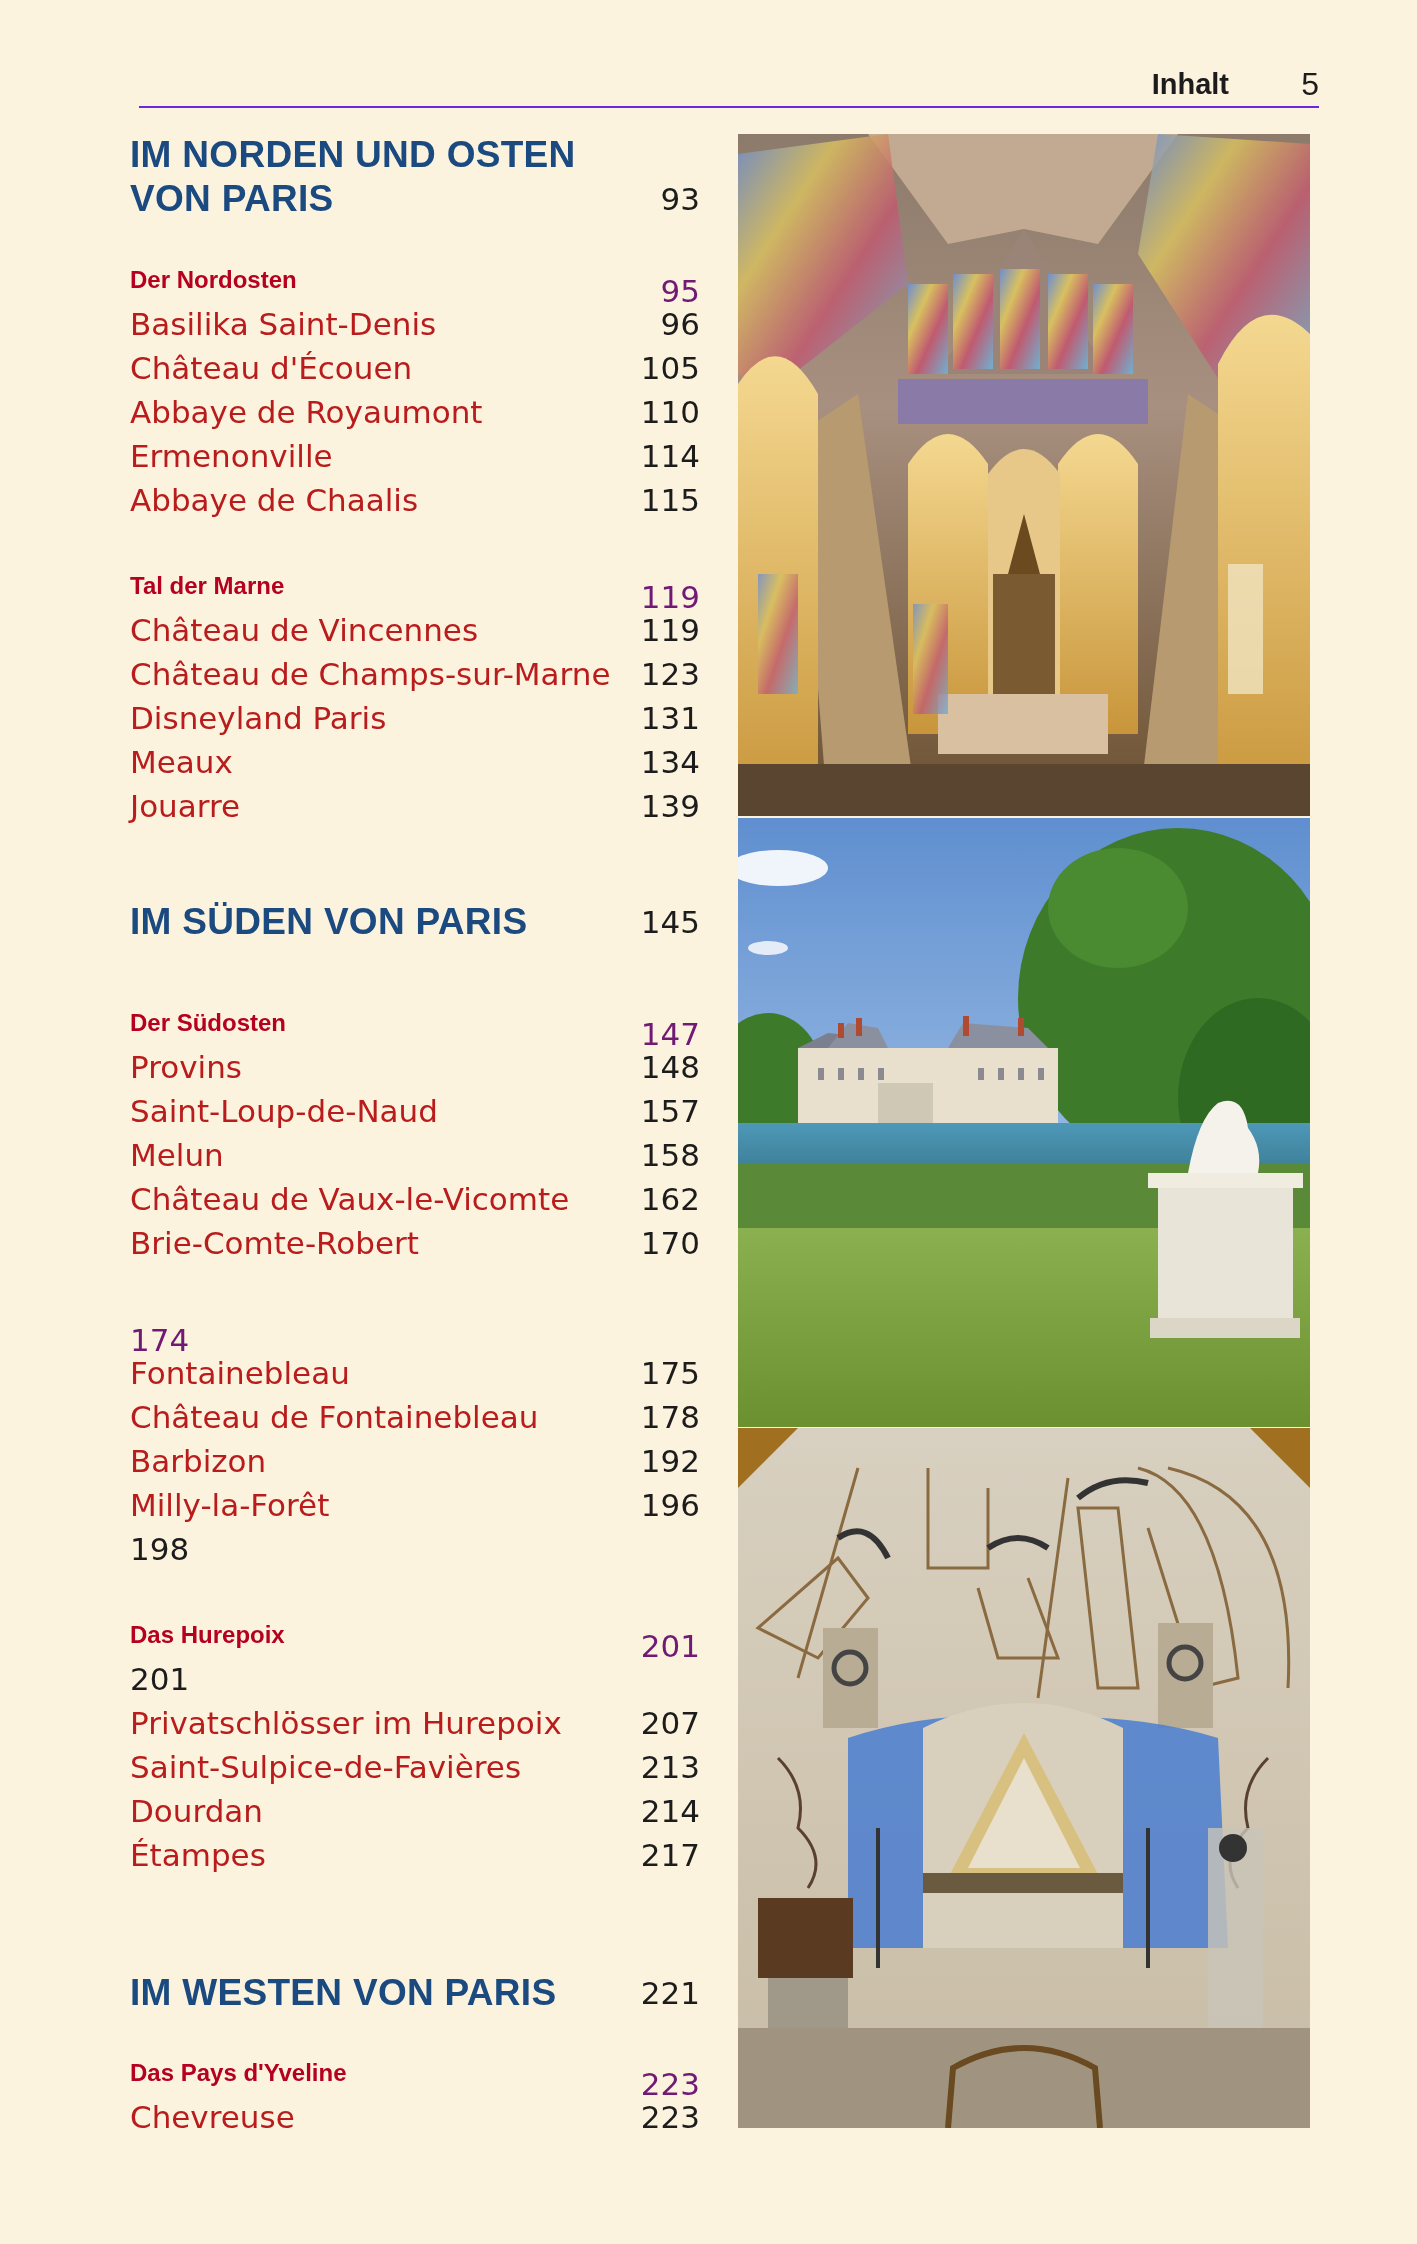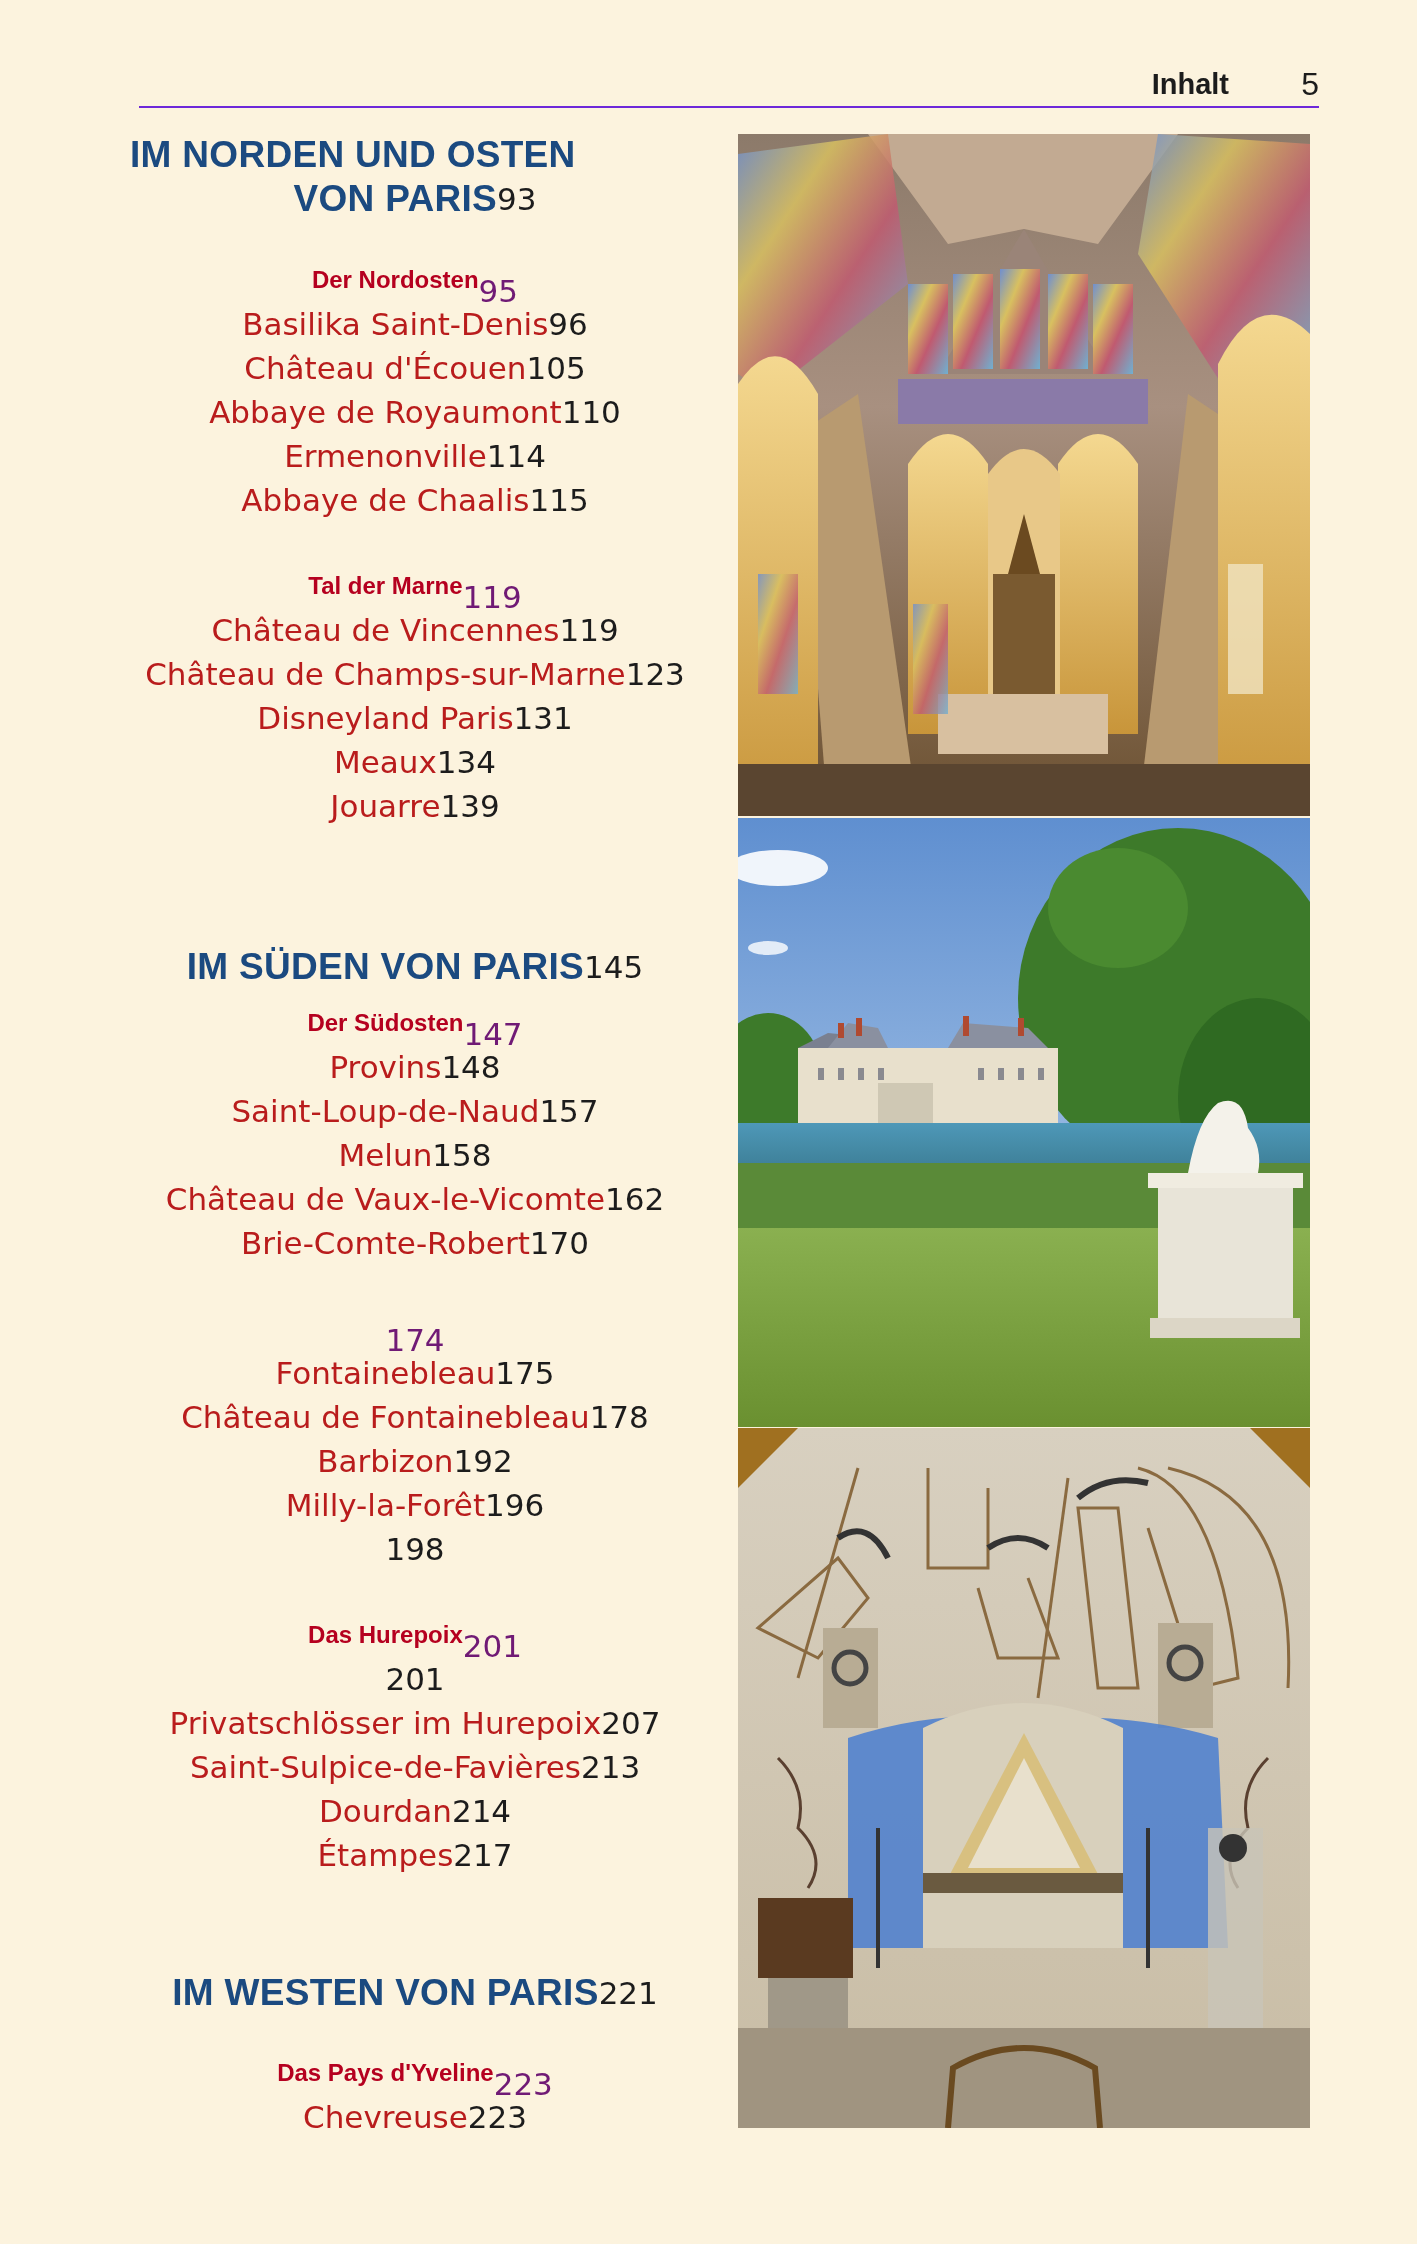--- a/index.html
+++ b/index.html
@@ -19,21 +19,21 @@
   }
   .running-head .folio {
     position: absolute; right: 0; top: 4px; font-size: 32px; color: #1c1c1c;
     font-family: "Liberation Sans", sans-serif;
   }
   .toc {
     position: absolute; left: 130px; top: 0; width: 570px;
   }
   .row {
     position: absolute; left: 0; width: 570px; height: 44px;
-    display: flex; justify-content: center; align-items: center;
+    display: flex; justify-content: space-between; align-items: center;
     font-size: 31px; line-height: 44px; white-space: nowrap;
   }
   .row .page { text-align: right; }
   .row.entry .label { color: #b91c1c; }
   .row.entry .page { color: #1c1c1c; }
   .row.sub .label { color: #b5001f; font-weight: bold; font-family: "Liberation Sans", sans-serif; font-size: 24px; }
   .row.sub .page { color: #701a75; margin-top: 22px; }
   .row.main .label { color: #1b4a80; font-weight: bold; font-family: "Liberation Sans", sans-serif; font-size: 37px; letter-spacing: 0.3px; }
   .row.main .page { color: #1c1c1c; }
   .main-title-line1 {
@@ -104,21 +104,21 @@
   </div>
   <div class="row entry" style="top:740px">
     <span class="label">Meaux</span>
     <span class="page">134</span>
   </div>
   <div class="row entry" style="top:784px">
     <span class="label">Jouarre</span>
     <span class="page">139</span>
   </div>
 
-  <div class="row main" style="top:945px">
+  <div class="row main" style="top:900px">
     <span class="label">IM SÜDEN VON PARIS</span>
     <span class="page">145</span>
   </div>
 
   <div class="row sub" style="top:1001px">
     <span class="label">Der Südosten</span>
     <span class="page">147</span>
   </div>
   <div class="row entry" style="top:1045px">
     <span class="label">Provins</span>

